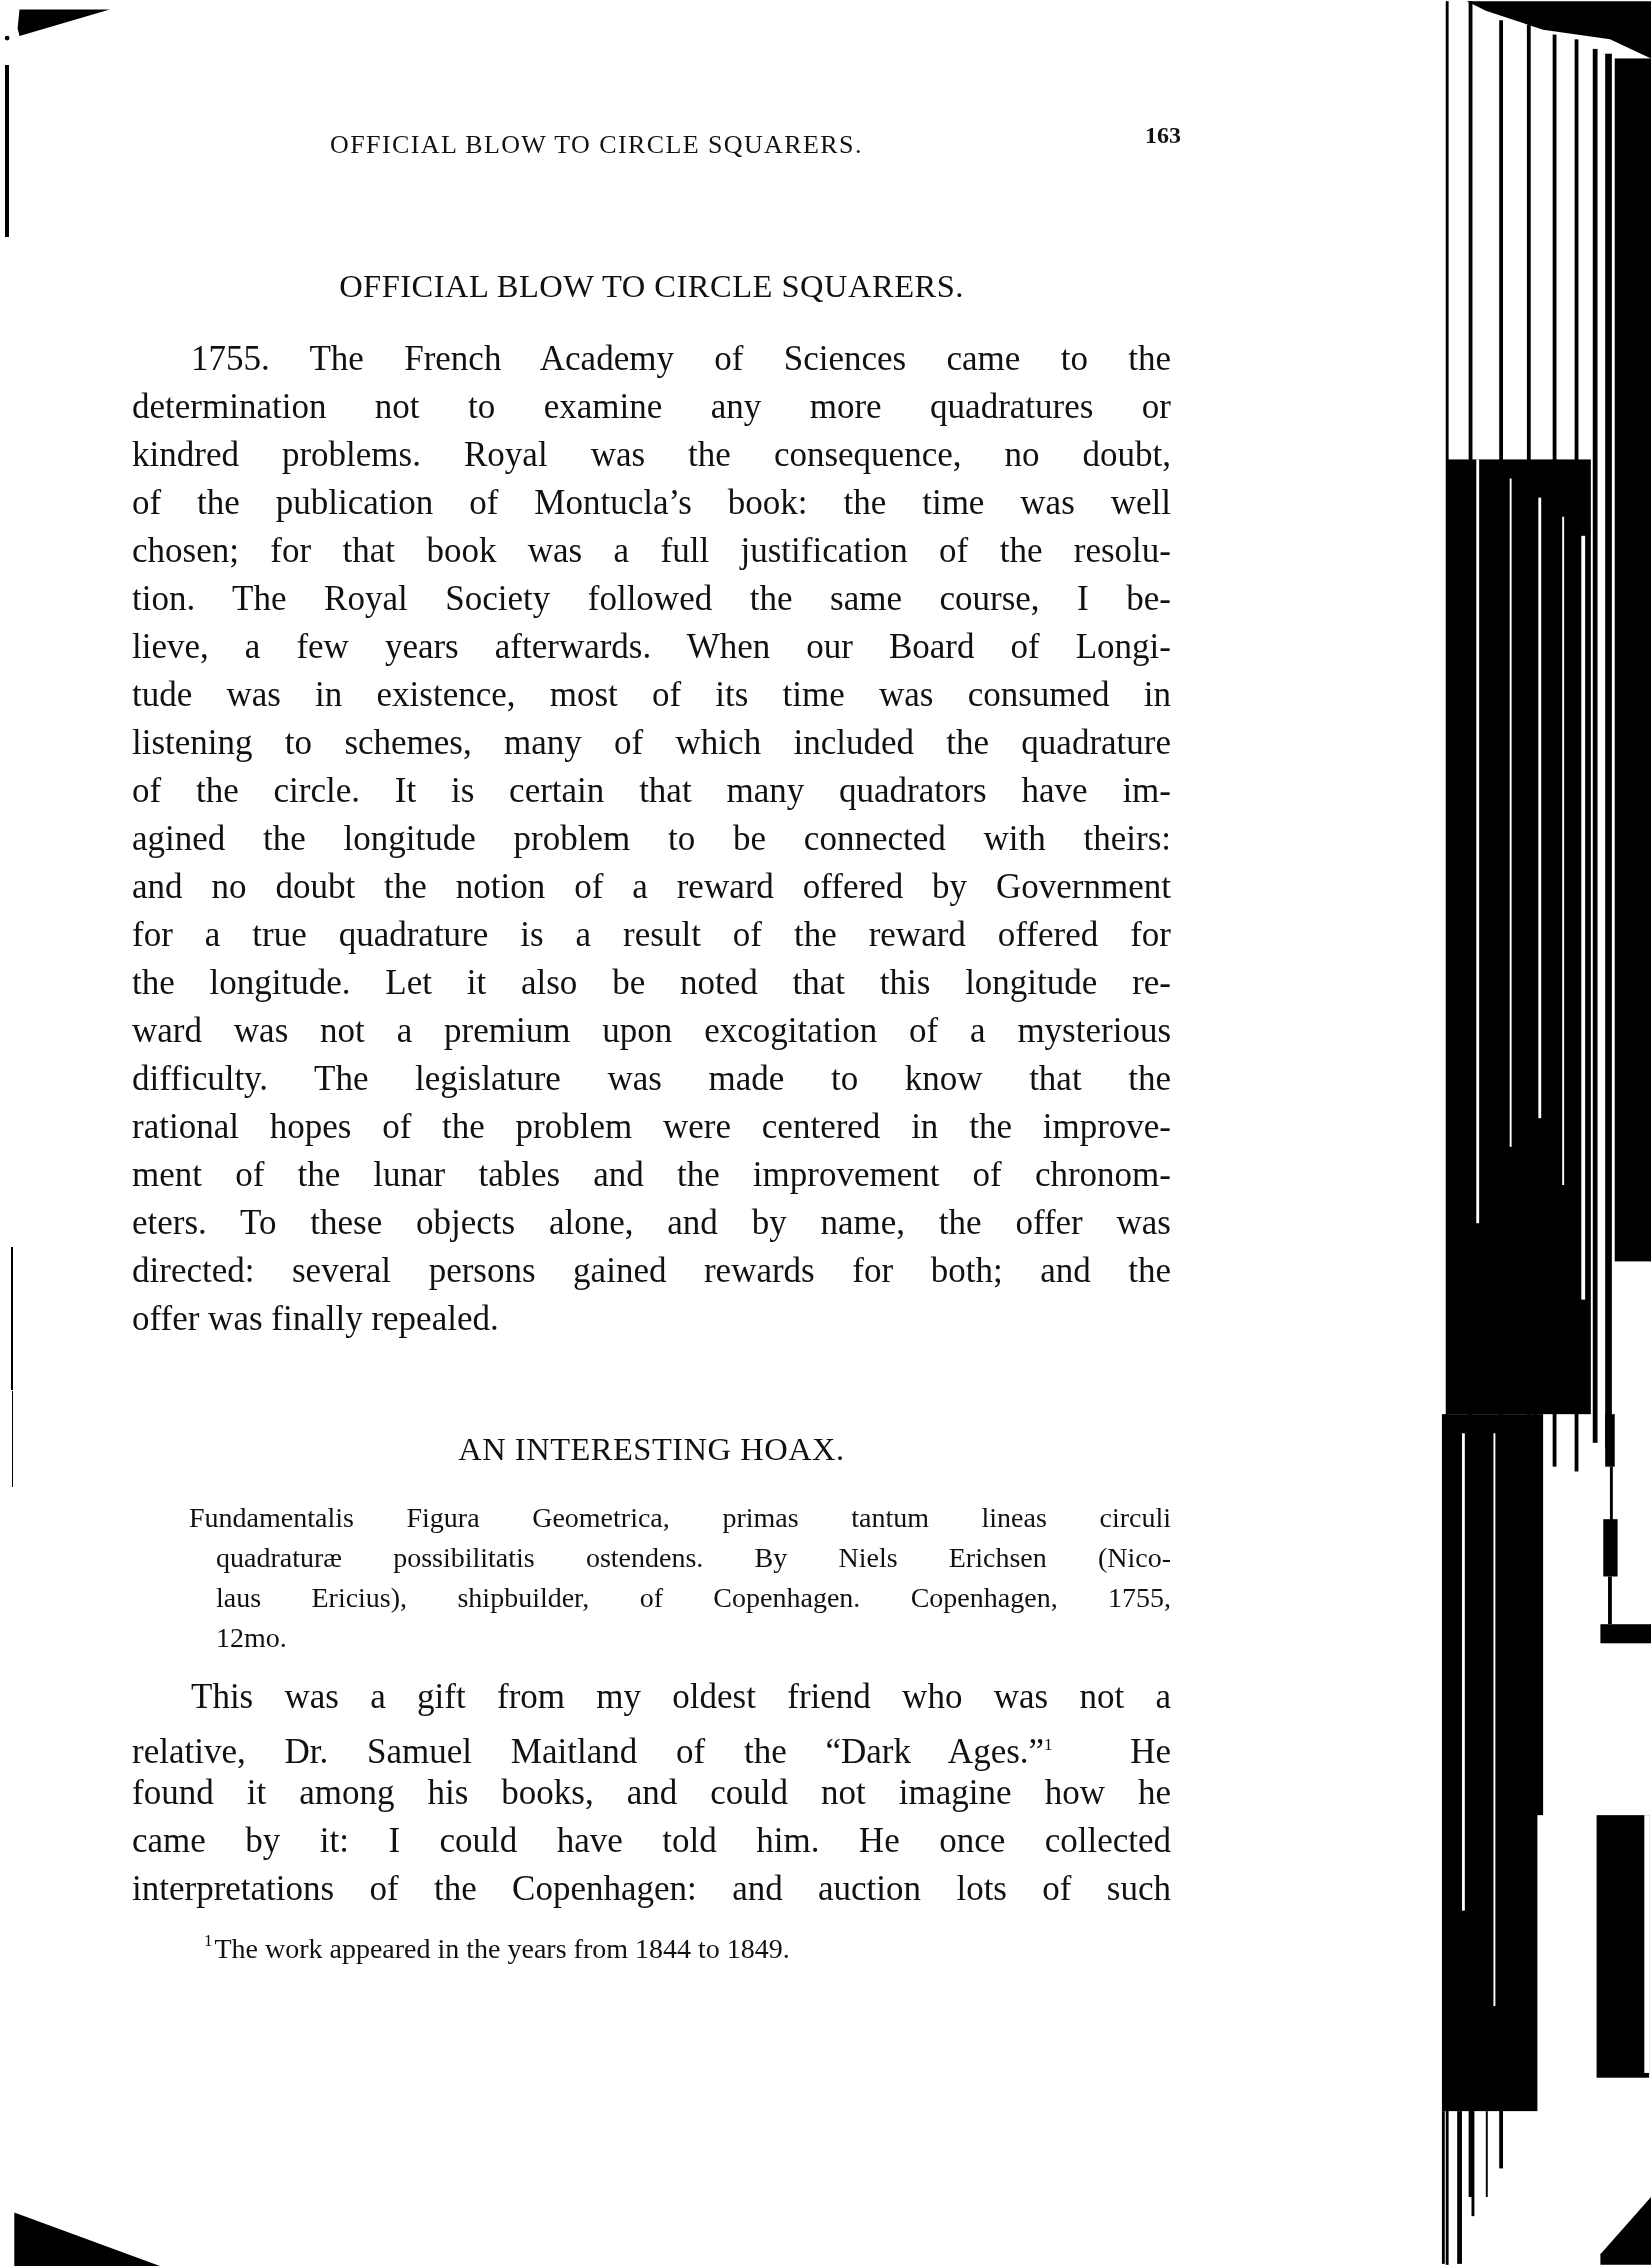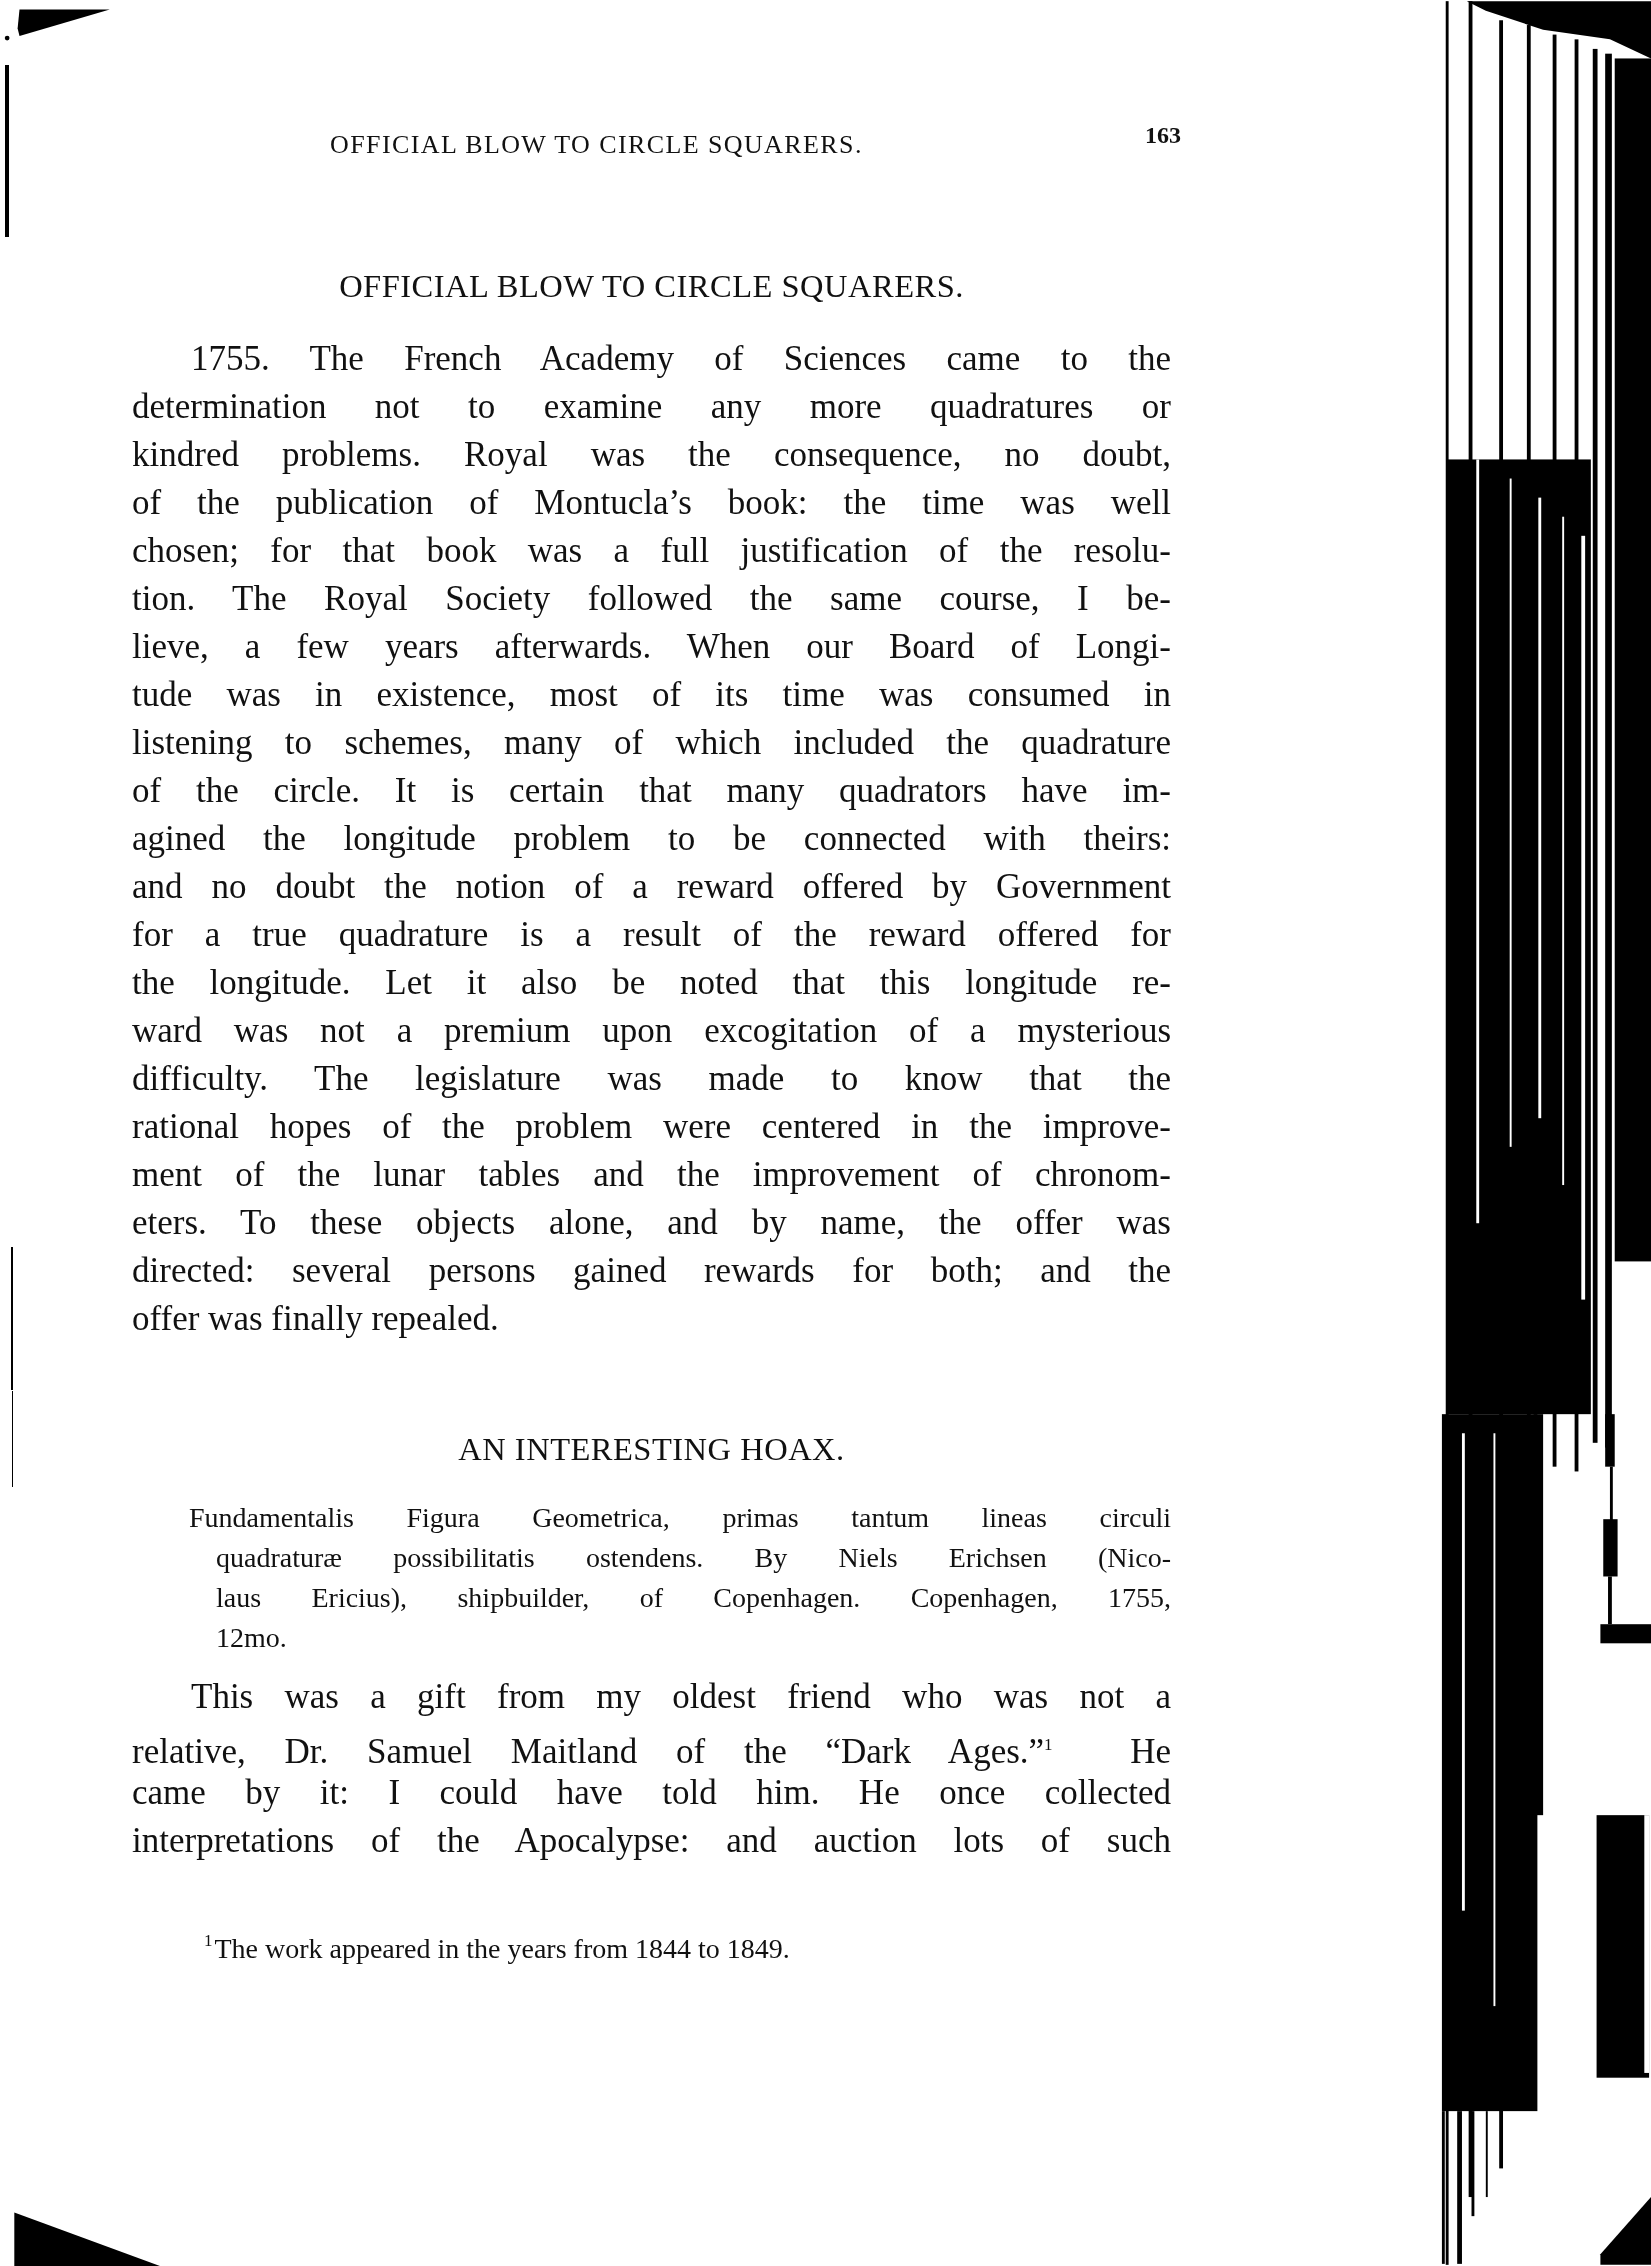--- a/index.html
+++ b/index.html
@@ -140,21 +140,22 @@
   <div id="biblio" class="biblio">
     <span class="line">Fundamentalis Figura Geometrica, primas tantum lineas circuli</span>
     <span class="line hang">quadraturæ possibilitatis ostendens. By Niels Erichsen (Nico-</span>
     <span class="line hang">laus Ericius), shipbuilder, of Copenhagen. Copenhagen, 1755,</span>
     <span class="line hang last">12mo.</span>
   </div>
 
   <div id="para2" class="body-text">
     <span class="line indent">This was a gift from my oldest friend who was not a</span>
     <span class="line"><span>relative, Dr. Samuel Maitland of the “Dark Ages.”</span><sup class="fnref">1</sup>&nbsp;&nbsp;<span>He</span></span>
+    <span class="line">found it among his books, and could not imagine how he</span>
     <span class="line">came by it: I could have told him. He once collected</span>
-    <span class="line">interpretations of the Apocalypse: and auction lots of such</span>
+    <span class="line">interpretations of the Copenhagen: and auction lots of such</span>
   </div>
 
   <div class="footnote">
     <sup>1</sup><span>The work appeared in the years from 1844 to 1849.</span>
   </div>
 </div>
 
 
 </body></html>

